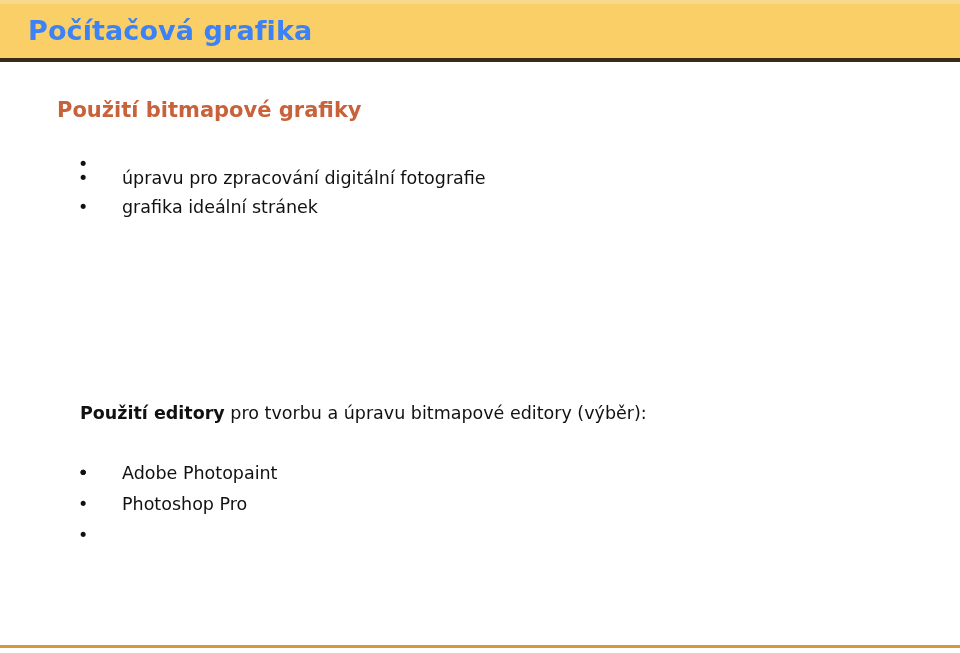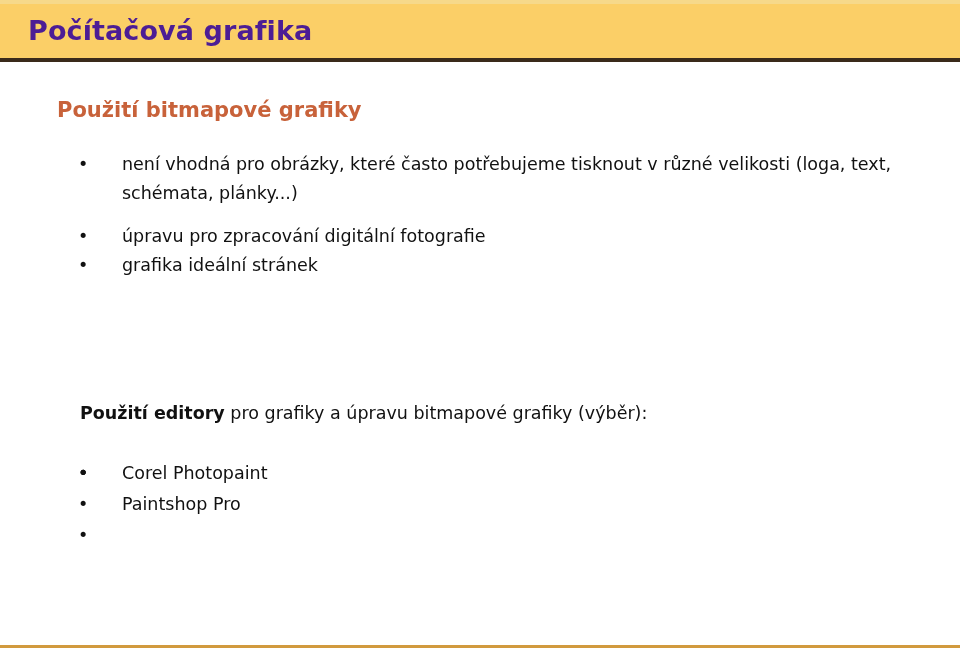--- a/index.html
+++ b/index.html
@@ -46,21 +46,21 @@
     width: 960px;
     height: 4px;
     background: #3a2a1a;
   }
   .header-title {
     position: absolute;
     left: 28px;
     top: 14px;
     font-size: 27px;
     font-weight: bold;
-    color: #4c1d95;
+    color: #3b82f6;
     letter-spacing: 0.1px;
     white-space: nowrap;
     line-height: 34px;
   }
 
   
   .subtitle {
     position: absolute;
     left: 57px;
     top: 97px;
@@ -158,53 +158,52 @@
   <div class="header-band"></div>
   <div class="header-rule"></div>
   <div class="header-title">Počítačová grafika</div>
 
   <div class="subtitle">Použití bitmapové grafiky</div>
 
   <div class="content">
     <ul class="bullet-list group-upper">
       <li class="bullet-item">
         <span class="dot">•</span>
-        <span class="txt">není vhodná pro obrázky, které často potřebujeme tisknout v různé velikosti (loga, text, schémata, plánky...)</span>
       </li>
       <li class="gap-after-first"></li>
       <li class="bullet-item">
         <span class="dot">•</span>
         <span class="txt">úpravu pro zpracování digitální fotografie</span>
       </li>
       <li class="bullet-item">
         <span class="dot">•</span>
         <span class="txt">grafika ideální stránek</span>
       </li>
     </ul>
   </div>
 
   <div class="editors-head">
-    <b>Použití editory</b><span> pro grafiky a úpravu bitmapové grafiky (výběr):</span>
+    <b>Použití editory</b><span> pro tvorbu a úpravu bitmapové editory (výběr):</span>
   </div>
 
   <div class="editors-list">
     <ul class="bullet-list">
       <li class="bullet-item">
         <span class="dot">•</span>
       </li>
       <li class="bullet-item">
         <span class="dot">•</span>
       </li>
       <li class="bullet-item">
         <span class="dot">•</span>
-        <span class="txt">Corel Photopaint</span>
-      </li>
-      <li class="bullet-item">
-        <span class="dot">•</span>
-        <span class="txt">Paintshop Pro</span>
+        <span class="txt">Adobe Photopaint</span>
+      </li>
+      <li class="bullet-item">
+        <span class="dot">•</span>
+        <span class="txt">Photoshop Pro</span>
       </li>
       <li class="bullet-item">
         <span class="dot">•</span>
       </li>
     </ul>
   </div>
 
   <div class="footer-rule"></div>
 
 </div>

